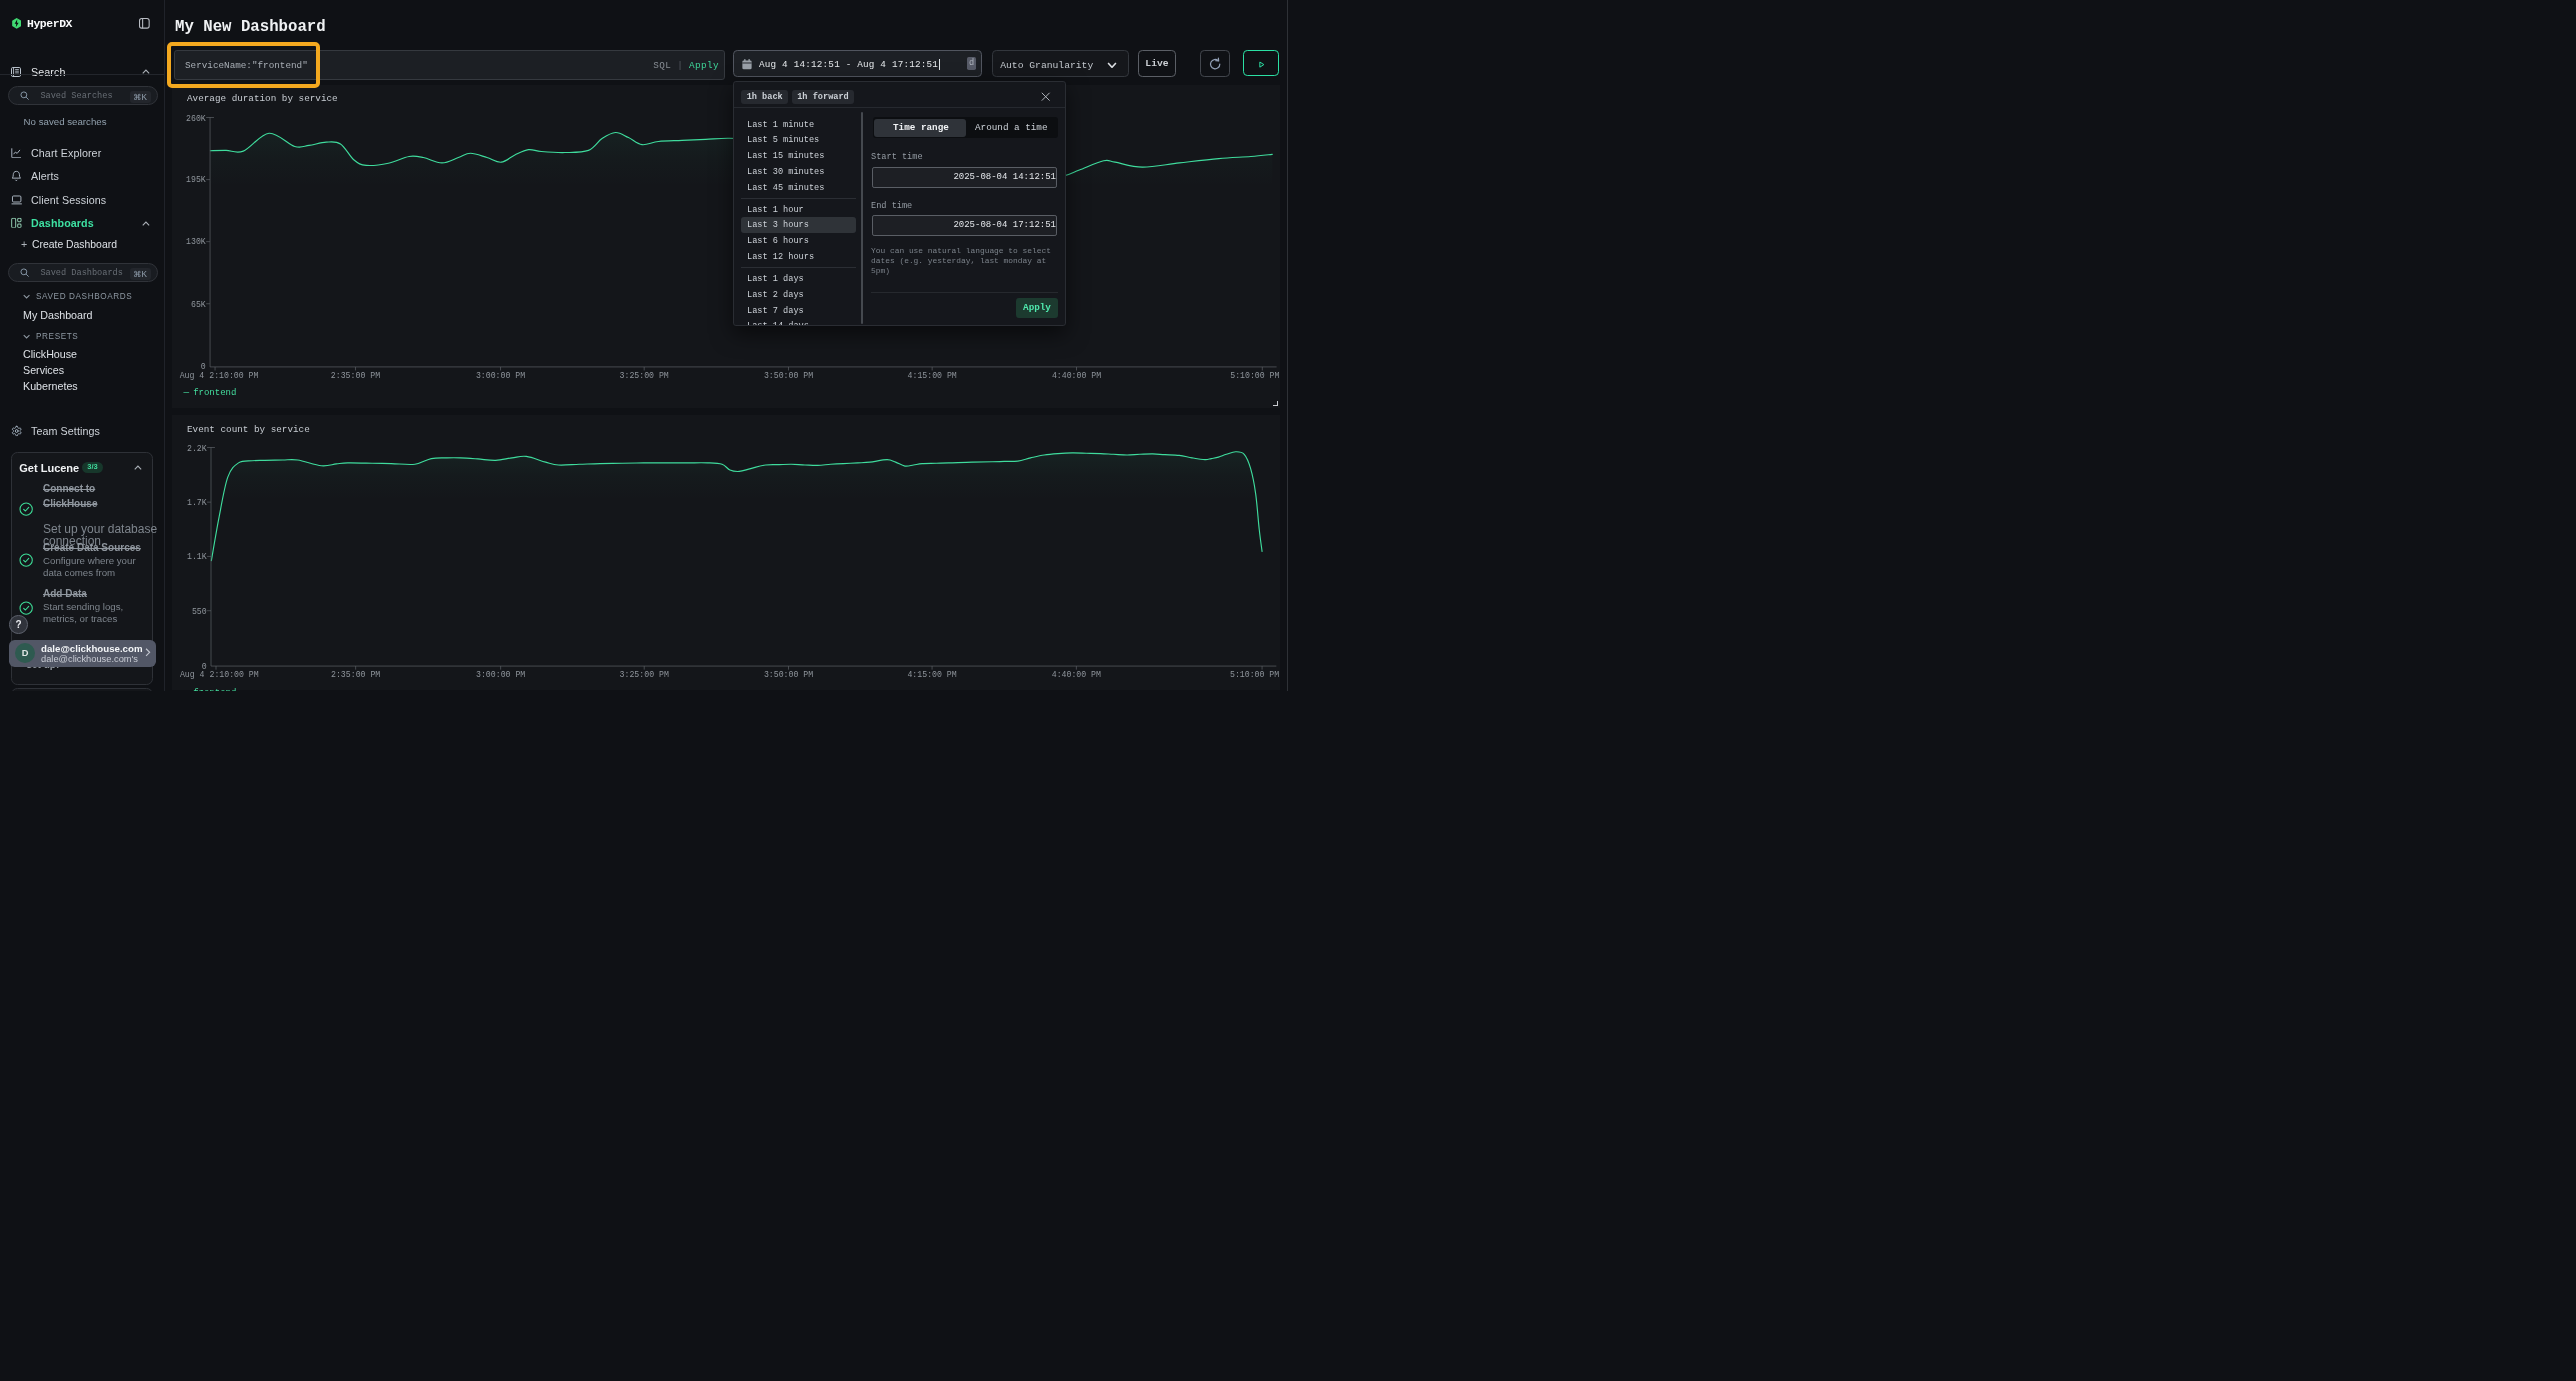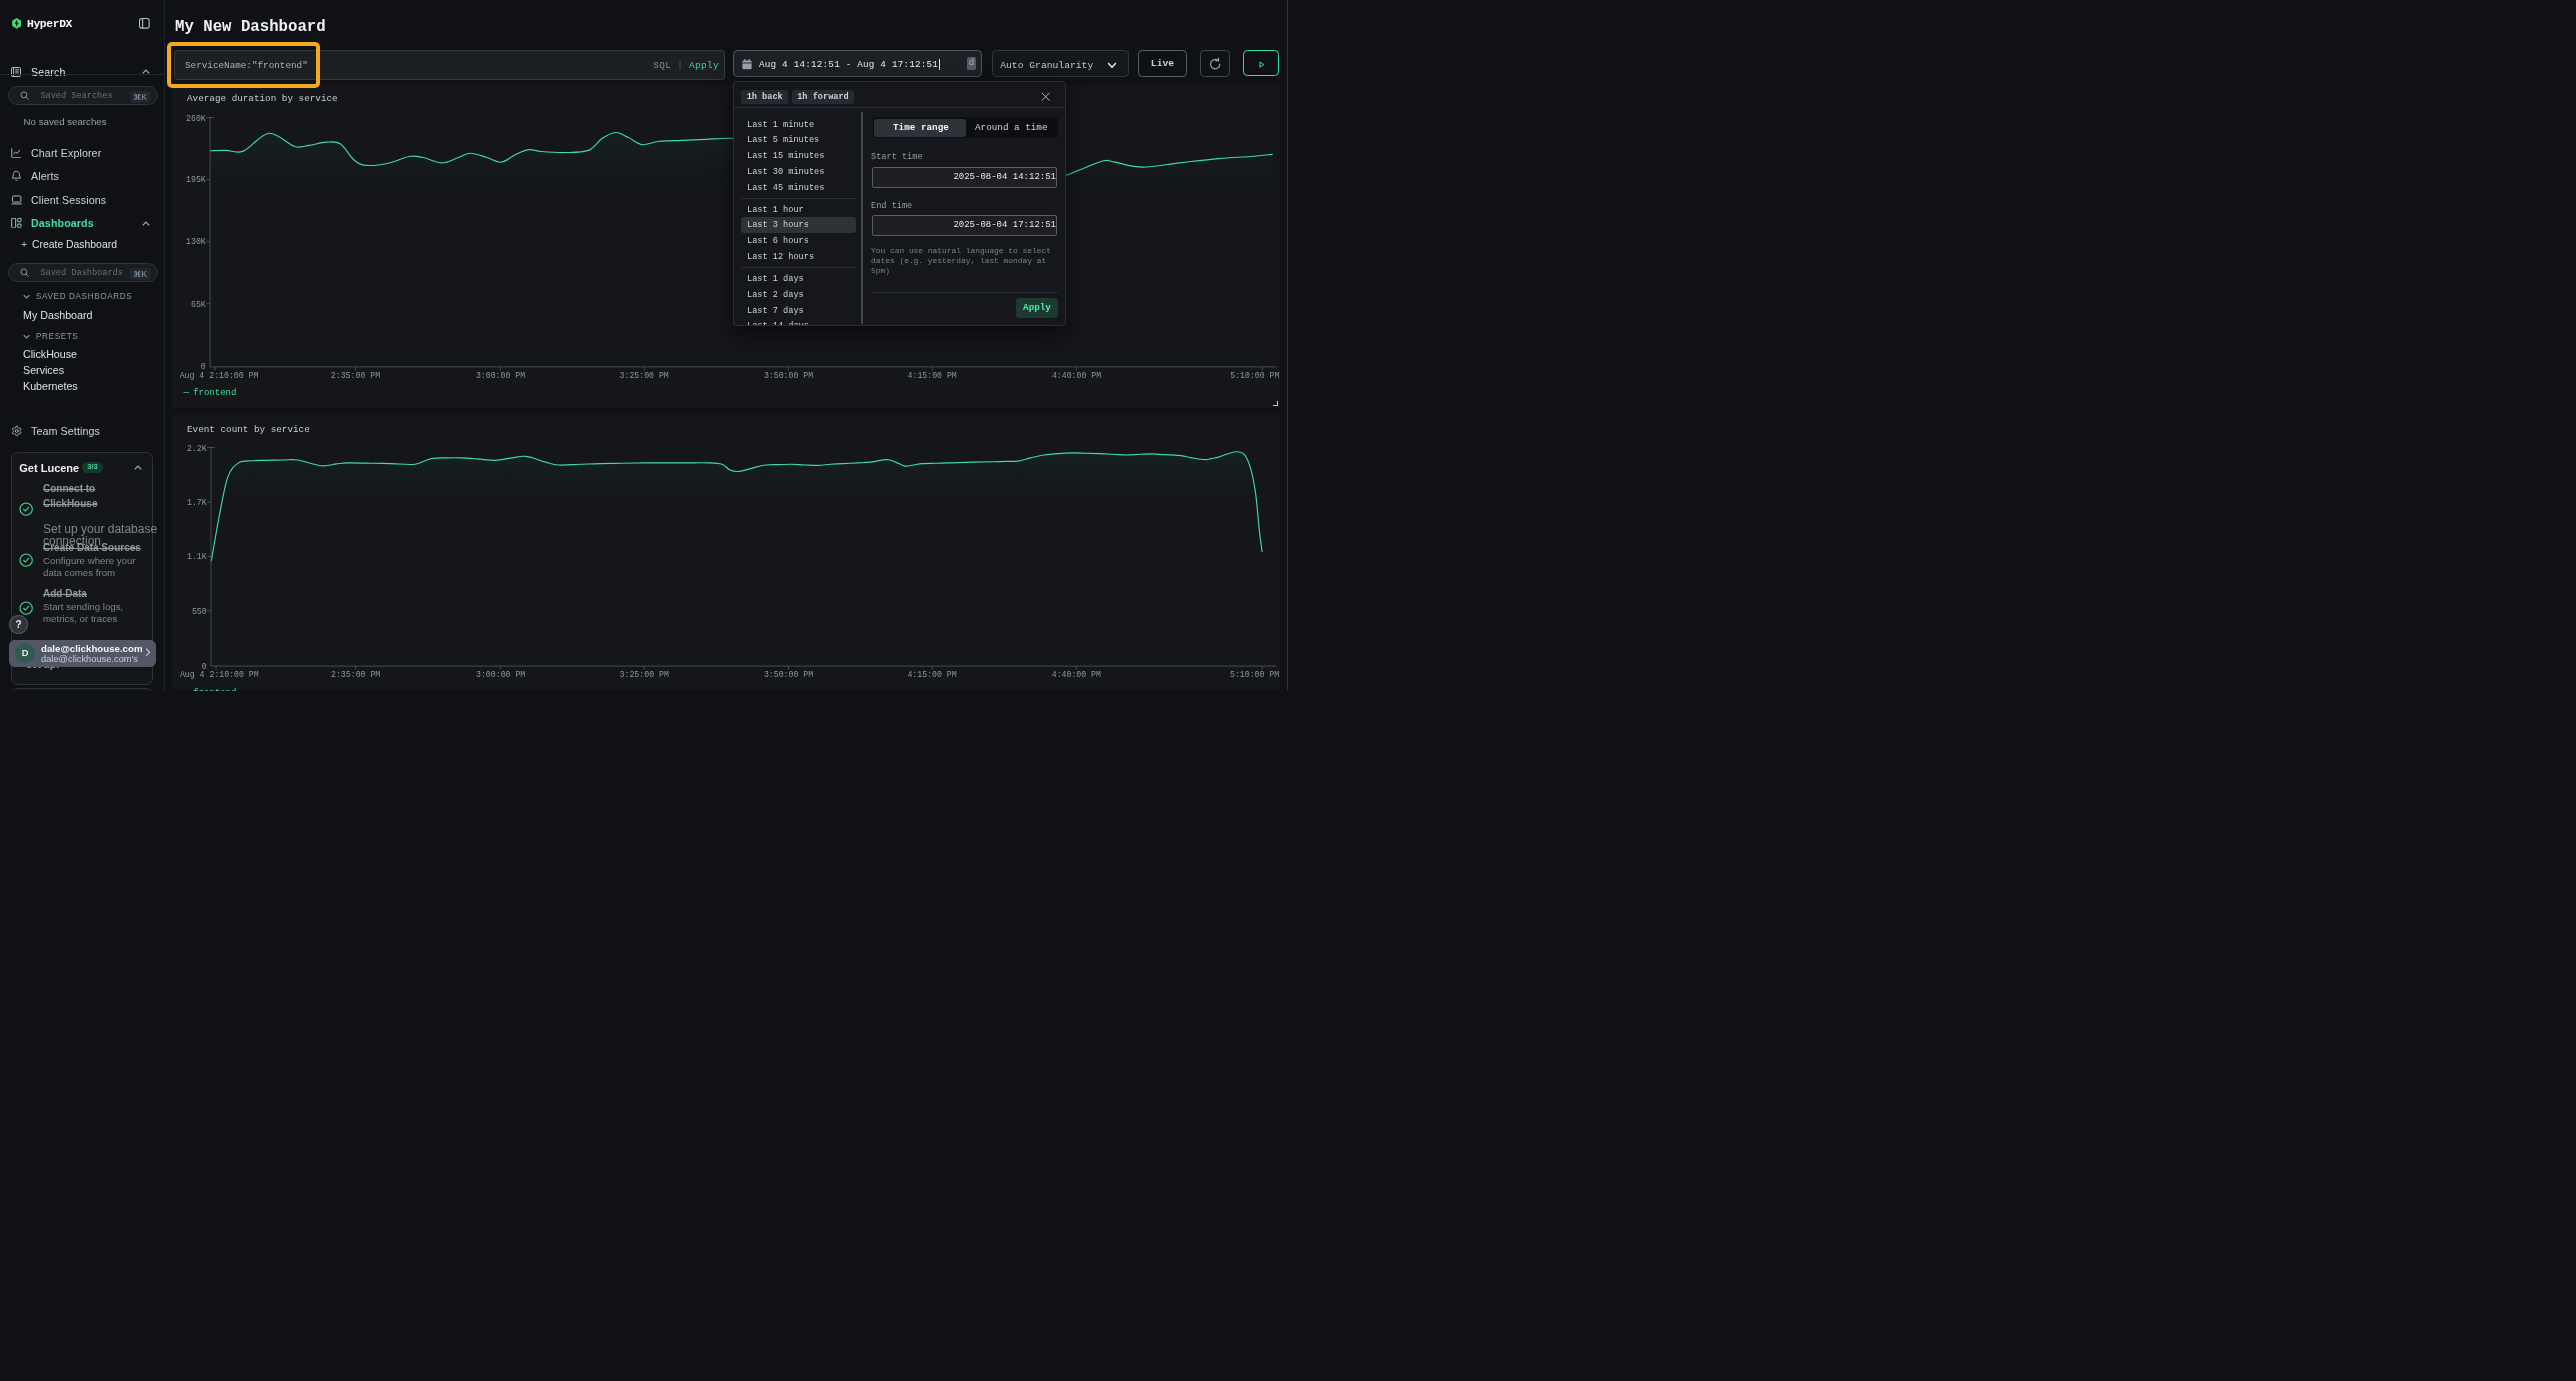--- a/index.html
+++ b/index.html
@@ -22,21 +22,21 @@
   .seclab { position:absolute; left:36px; font-size:8.2px; color:#8e98a2; letter-spacing:0.6px; }
 
   
   #title { position:absolute; left:175px; top:18px; font-family:"Liberation Mono",monospace; font-size:15.7px; font-weight:700; color:#f0f2f4; letter-spacing:0px; }
   #searchbox { position:absolute; left:174px; top:50px; width:551px; height:30px; background:#1c1f24; border:0.7px solid #35393f; border-radius:2.9px; }
   #searchbox .qtext { position:absolute; left:10px; top:9.3px; font-size:9.3px; color:#a9afb6; }
   #searchbox .langs { position:absolute; right:5px; top:9.3px; font-size:9.3px; letter-spacing:0.4px; }
   #hlrect { position:absolute; left:167px; top:42px; width:153px; height:46px; border:4.3px solid #f3a81f; border-radius:5px; z-index:40; }
   #datebox { position:absolute; left:733px; top:50px; width:249px; height:26.5px; background:#1d2025; border:0.7px solid #51555f; border-radius:4.3px; }
   #granbox { position:absolute; left:992px; top:50px; width:137px; height:26.5px; background:#15171b; border:0.7px solid #33373d; border-radius:4.3px; }
-  #livebtn { position:absolute; left:1138px; top:50px; width:49px; height:26.5px; border:0.7px solid #5b5f66; border-radius:4.3px; text-align:center; }
+  #livebtn { position:absolute; left:1138px; top:50px; width:38px; height:26.5px; border:0.7px solid #5b5f66; border-radius:4.3px; text-align:center; }
   #refbtn  { position:absolute; left:1200px; top:50px; width:30px; height:26.5px; border:0.7px solid #42464d; border-radius:4.3px; }
   #playbtn { position:absolute; left:1243px; top:50px; width:36px; height:26px; border:1.1px solid #2be0a4; border-radius:4.3px; }
 
   
   .panel { position:absolute; left:172px; width:1108px; background:#14161a; }
   #panel1 { top:85px; height:323px; }
   #panel2 { top:415px; height:275px; }
   .ptitle { position:absolute; left:15px; font-family:"Liberation Mono",monospace; font-size:9.3px; color:#c7ccd2; }
 
   

